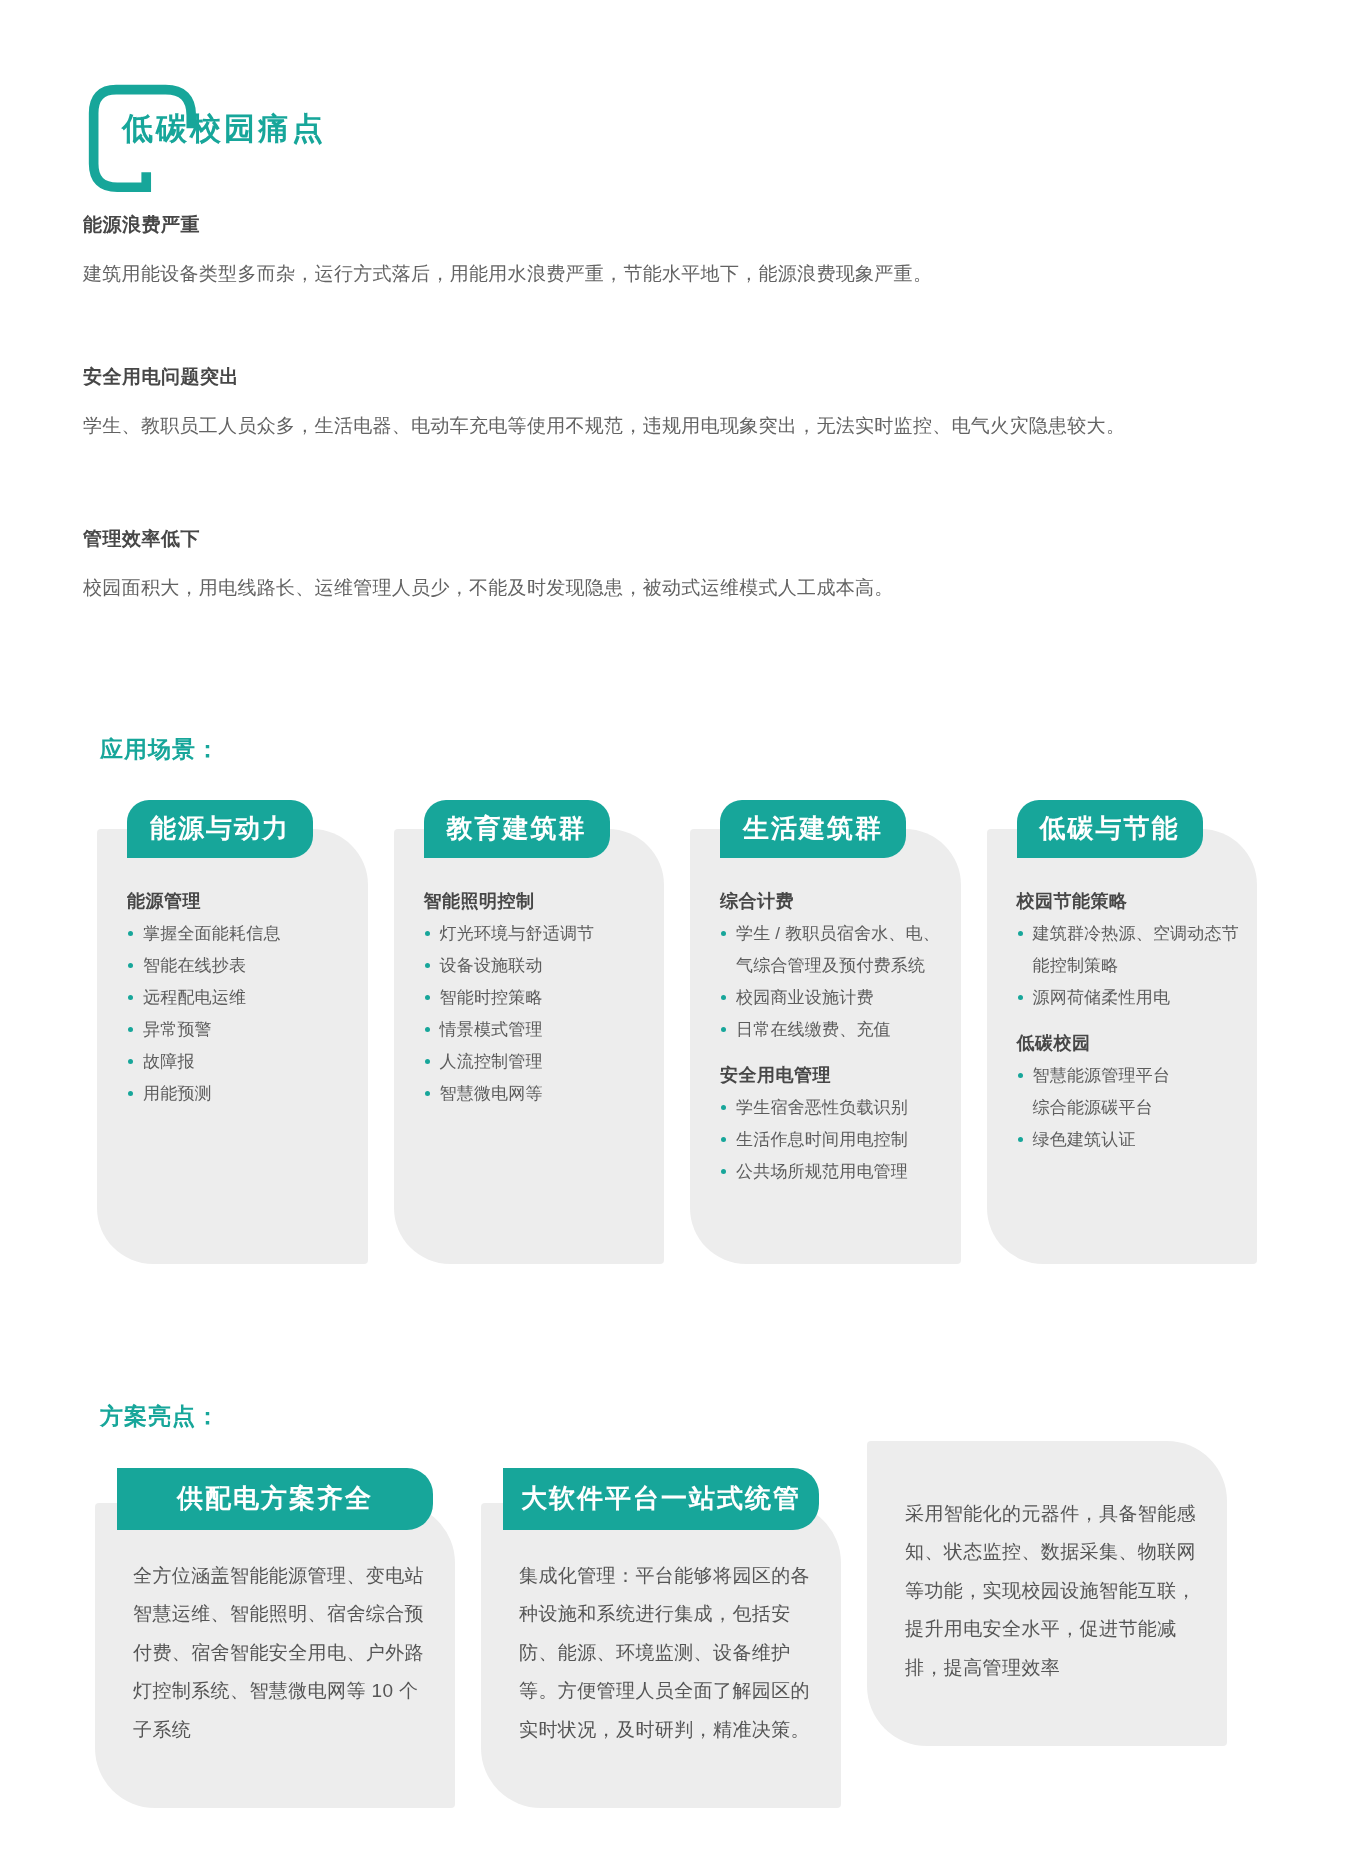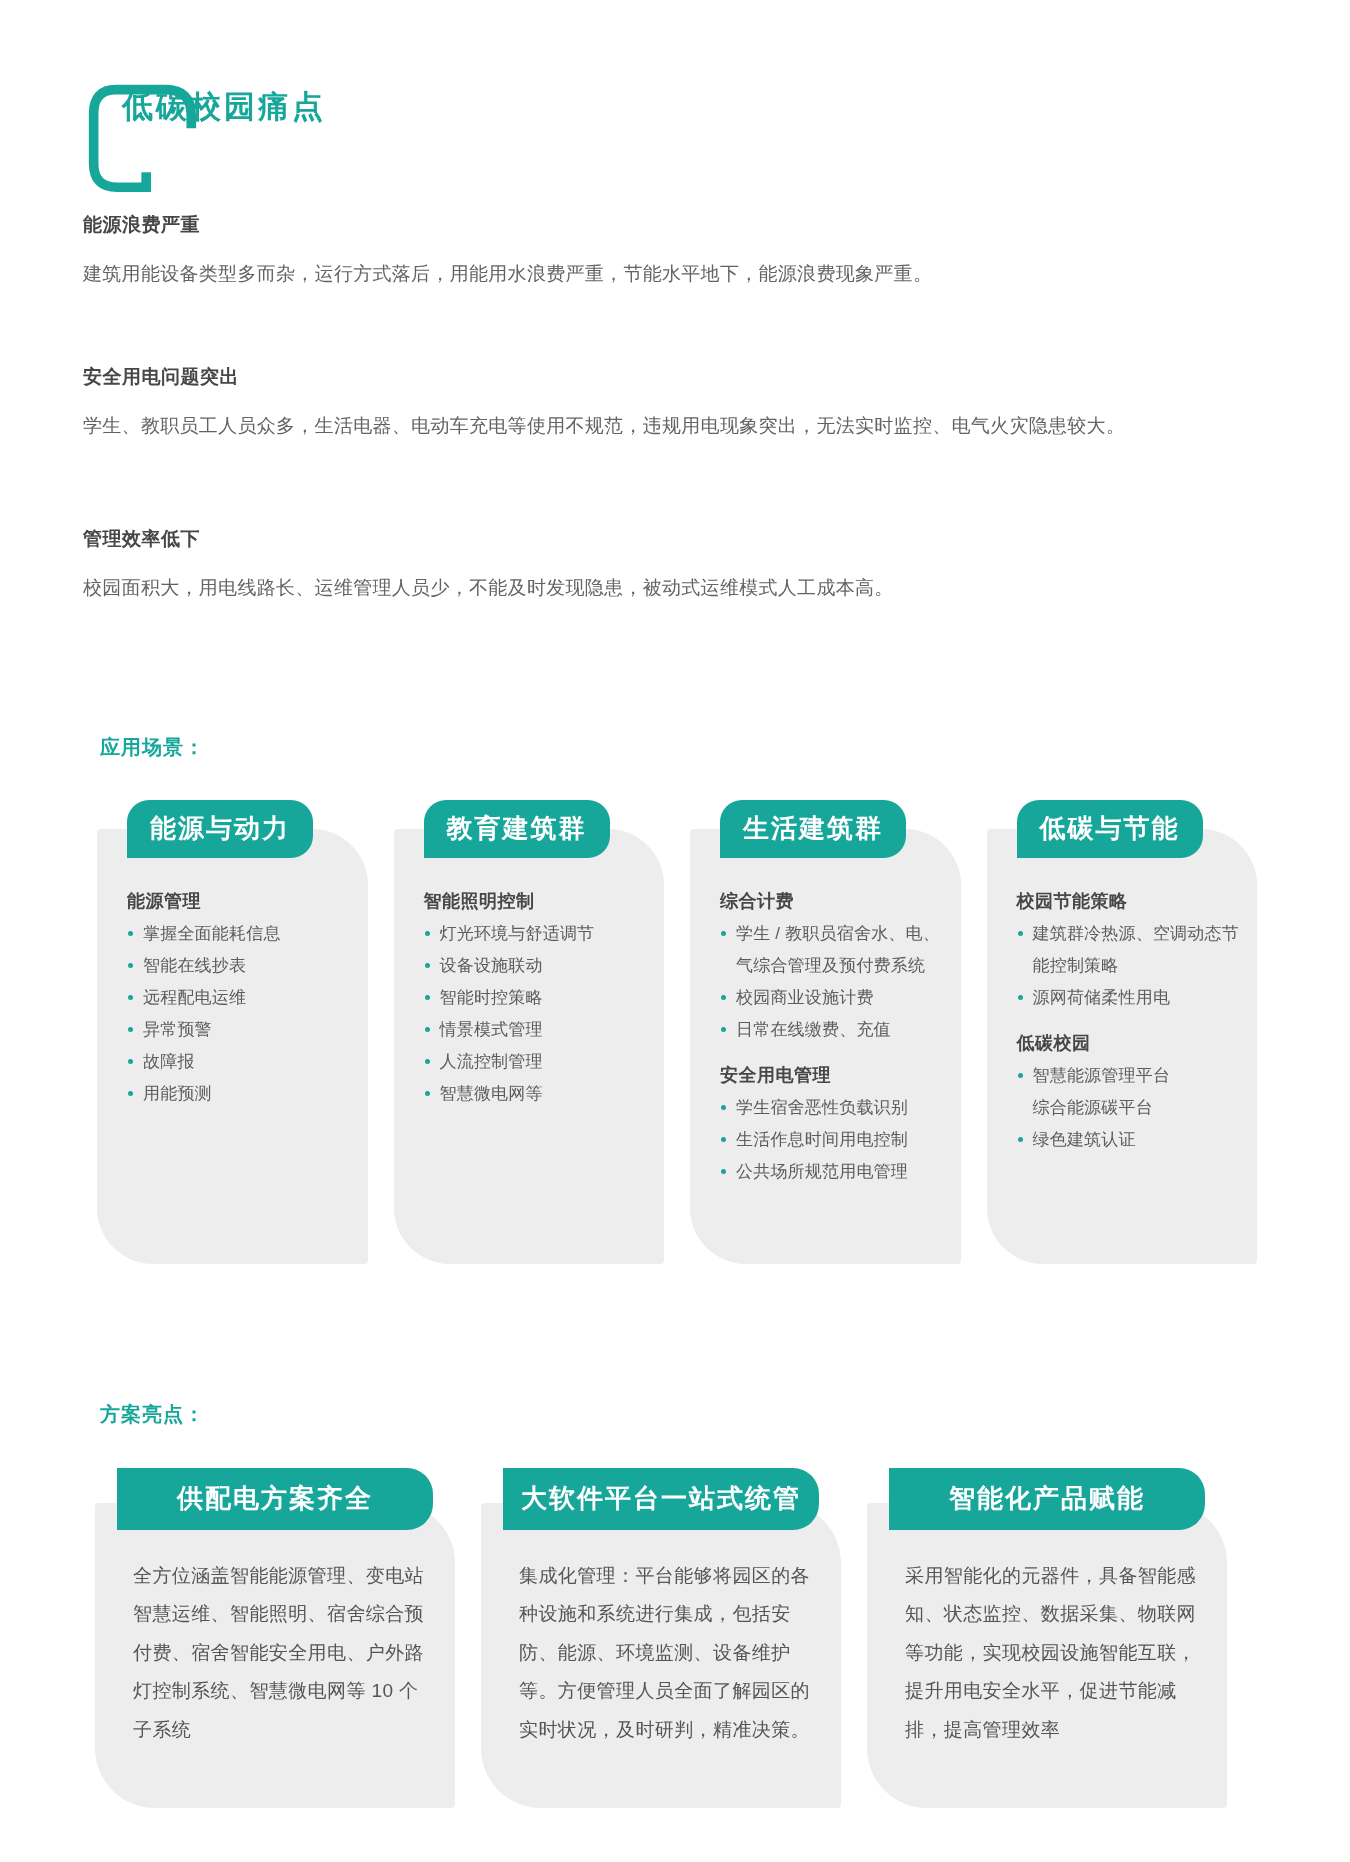--- a/index.html
+++ b/index.html
@@ -12,32 +12,32 @@
   }
   *{margin:0;padding:0;box-sizing:border-box;}
   html,body{background:#fff;}
   body{
     width:1350px;height:1862px;position:relative;overflow:hidden;
     font-family:"Liberation Sans","DejaVu Sans",sans-serif;
     -webkit-font-smoothing:antialiased;
   }
   .brand-icon{position:absolute;left:84px;top:80px;width:118px;height:118px;}
   .page-title{
-    position:absolute;left:122px;top:86px;
+    position:absolute;left:122px;top:108px;
     font-size:31px;font-weight:bold;color:var(--accent);letter-spacing:3px;
     white-space:nowrap;
   }
   .pain{position:absolute;left:83px;width:1210px;}
   .pain h3{font-size:19px;font-weight:bold;color:var(--heading-text);margin:0 0 15px 0;letter-spacing:.5px;}
   .pain p{font-size:19px;color:var(--body-text);line-height:1.5;letter-spacing:.3px;margin-top:22px;}
   .pain.p1{top:212px;} .pain.p2{top:364px;} .pain.p3{top:526px;}
 
   .section-label{
     position:absolute;left:100px;
-    font-size:20px;font-weight:bold;color:var(--accent);letter-spacing:1px;
+    font-size:23px;font-weight:bold;color:var(--accent);letter-spacing:1px;
   }
   .scenarios-label{top:734px;}
   .highlights-label{top:1401px;}
 
   .scenario-row{position:absolute;left:97px;top:800px;width:1160px;display:flex;gap:26px;}
   .scard{position:relative;width:273px;}
   .scard-head{
     position:relative;z-index:2;display:inline-block;margin-left:30px;
     background:var(--accent);color:var(--pill-text);
     font-size:26px;font-weight:bold;letter-spacing:2px;
@@ -186,16 +186,15 @@
 <div class="highlight-row">
   <div class="hcard">
     <div class="hcard-head">供配电方案齐全</div>
     <div class="hcard-body">全方位涵盖智能能源管理、变电站智慧运维、智能照明、宿舍综合预付费、宿舍智能安全用电、户外路灯控制系统、智慧微电网等 10 个子系统</div>
   </div>
   <div class="hcard">
     <div class="hcard-head">大软件平台一站式统管</div>
     <div class="hcard-body">集成化管理：平台能够将园区的各种设施和系统进行集成，包括安防、能源、环境监测、设备维护等。方便管理人员全面了解园区的实时状况，及时研判，精准决策。</div>
   </div>
   <div class="hcard">
-    <div class="hcard-head">智能化产品赋能</div>
     <div class="hcard-body">采用智能化的元器件，具备智能感知、状态监控、数据采集、物联网等功能，实现校园设施智能互联，提升用电安全水平，促进节能减排，提高管理效率</div>
   </div>
 </div>
 
 </body></html>

